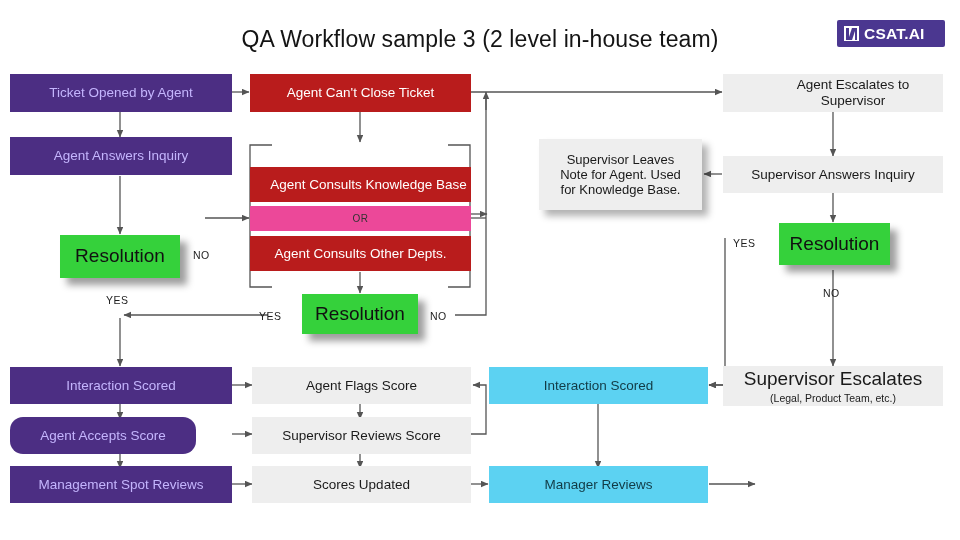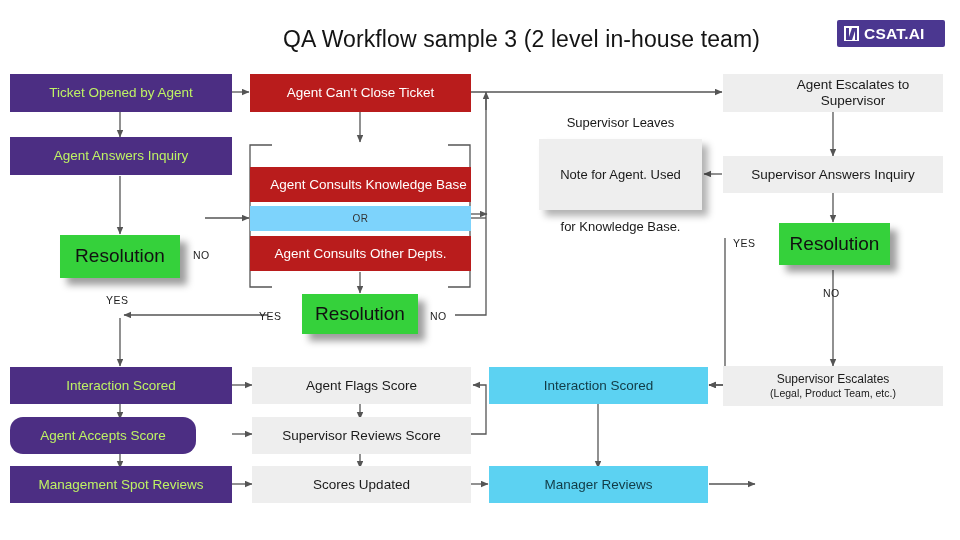--- a/index.html
+++ b/index.html
@@ -9,32 +9,32 @@
     overflow:hidden;position:relative;
   }
   #stage{position:absolute;left:0;top:0;width:960px;height:540px;}
 
   
   #wires{position:absolute;left:0;top:0;width:960px;height:540px;pointer-events:none;}
   .node{position:absolute;box-sizing:border-box;display:flex;align-items:center;
         justify-content:center;text-align:center;line-height:1.18;}
 
   
-  .purple{background:#4c2e83;color:#bef264;font-size:13.5px;}
+  .purple{background:#4c2e83;color:#c4b5fd;font-size:13.5px;}
   .orange{background:#b91c1c;color:#ffffff;font-size:13.5px;}
   .grey  {background:#eeeeee;color:#1a1a1a;font-size:13.5px;}
   .cyan  {background:#5cd2f2;color:#123b46;font-size:13.5px;}
   .green {background:#35d13b;color:#111111;font-size:19px;
           box-shadow:7px 7px 7px rgba(0,0,0,.38);}
-  .orwhite{background:#7dd3fc;color:#333333;font-size:10px;letter-spacing:.4px;}
+  .orwhite{background:#ec4899;color:#333333;font-size:10px;letter-spacing:.4px;}
   .noteshadow{box-shadow:6px 6px 7px rgba(0,0,0,.30);}
-  .notebox{background:#eeeeee;color:#1a1a1a;font-size:13px;flex-direction:column;gap:37px;}
-
-  
-  #title{position:absolute;left:200px;top:26px;width:560px;text-align:right;
+  .notebox{background:#eeeeee;color:#1a1a1a;font-size:13px;flex-direction:column;}
+
+  
+  #title{position:absolute;left:200px;top:26px;width:560px;text-align:center;
          font-size:23px;color:#141414;letter-spacing:.1px;}
 
   
   #logo{position:absolute;left:837px;top:20px;width:108px;height:27px;
         background:#4b3790;border-radius:2px;display:flex;align-items:center;
         gap:5px;padding-left:7px;box-sizing:border-box;}
   #logo .mark{width:15px;height:15px;background:#ffffff;position:relative;flex:0 0 auto;}
   #logo .mark:before{content:"";position:absolute;left:2px;top:1.5px;width:2.5px;height:12px;background:#4b3790;}
   #logo .mark:after{content:"";position:absolute;right:2px;top:1.5px;width:2.5px;height:12px;background:#4b3790;}
   #logo .mark i{position:absolute;left:5.5px;top:1.5px;width:4px;height:12px;background:#4b3790;
@@ -176,21 +176,21 @@
     <span>Supervisor Leaves</span>
     <span>Note for Agent. Used</span>
     <span>for Knowledge Base.</span>
   </div>
 
   <div class="node green" style="left:779px;top:223px;width:111px;height:42px;">
     <span>Resolution</span>
   </div>
 
   <div class="node grey" style="left:723px;top:366px;width:220px;height:40px;flex-direction:column;gap:1px;">
-    <span style="font-size:12px;">Supervisor Escalates</span>
+    <span style="font-size:19px;">Supervisor Escalates</span>
     <span style="font-size:10.5px;">(Legal, Product Team, etc.)</span>
   </div>
 
   <div class="node purple" style="left:10px;top:367px;width:222px;height:37px;">
     <span>Interaction Scored</span>
   </div>
 
   <div class="node purple" style="left:10px;top:417px;width:186px;height:37px;border-radius:13px;">
     <span>Agent Accepts Score</span>
   </div>

